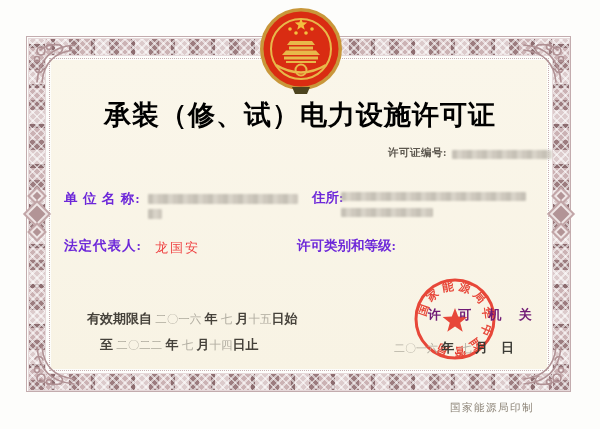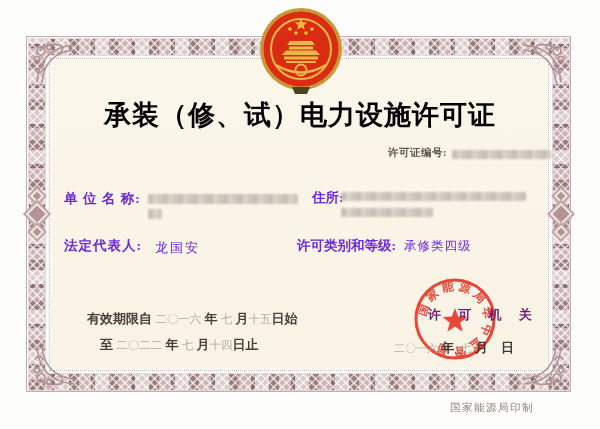--- a/index.html
+++ b/index.html
@@ -59,21 +59,21 @@
     font-size:27px;font-weight:700;letter-spacing:1px;color:#000000;
   }
   .lic-row{left:388px;top:146px;z-index:4;display:flex;align-items:center;}
   .lic-label{font-size:10.5px;color:#5c574e;letter-spacing:.5px;font-weight:600;}
   .redact{
     background:repeating-linear-gradient(90deg,#b5b0a6 0 5px,#cdc8be 5px 10px,#c0bab0 10px 15px);
     filter:blur(1.1px);opacity:.75;border-radius:1px;display:block;
   }
   .lic-redact{width:100px;height:9px;margin-left:5px;margin-top:2px;}
   .lbl{font-size:13.5px;font-weight:700;color:#6d28d9;z-index:4;}
-  .val-light{color:#6d28d9;z-index:4;}
+  .val-light{color:#ef4444;z-index:4;}
   .unit-label{left:64px;top:190px;letter-spacing:1px;}
   .unit-r1{left:148px;top:194px;width:150px;height:10px;z-index:4;}
   .unit-r2{left:148px;top:209px;width:14px;height:10px;z-index:4;}
   .addr-label{left:300px;top:189px;margin-left:12px;}
   .addr-r1{left:341px;top:192px;width:185px;height:9px;z-index:4;}
   .addr-r2{left:341px;top:208px;width:92px;height:9px;z-index:4;}
   .legal-label{left:64px;top:237px;letter-spacing:1px;}
   .legal-value{left:155px;top:239px;font-size:13px;letter-spacing:2px;}
   .cat-label{left:297px;top:237px;}
   .cat-values{left:404px;top:236px;font-size:12.5px;line-height:21px;letter-spacing:1px;}
@@ -201,21 +201,20 @@
 
 <div class="abs lbl addr-label">住所:</div>
 <span class="abs redact addr-r1"></span>
 <span class="abs redact addr-r2"></span>
 
 <div class="abs lbl legal-label">法定代表人:</div>
 <div class="abs val-light legal-value">龙国安</div>
 
 <div class="abs lbl cat-label">许可类别和等级:</div>
 <div class="abs val-light cat-values">
-  <div>承修类四级</div>
 </div>
 
 <div class="abs validity v1">
   <span class="d">有效期限自</span>
   <span class="l">二〇一六</span>
   <span class="d">年</span>
   <span class="l">七</span>
   <span class="d">月</span><span class="l">十五</span><span class="d">日始</span>
 </div>
 <div class="abs validity v2">

